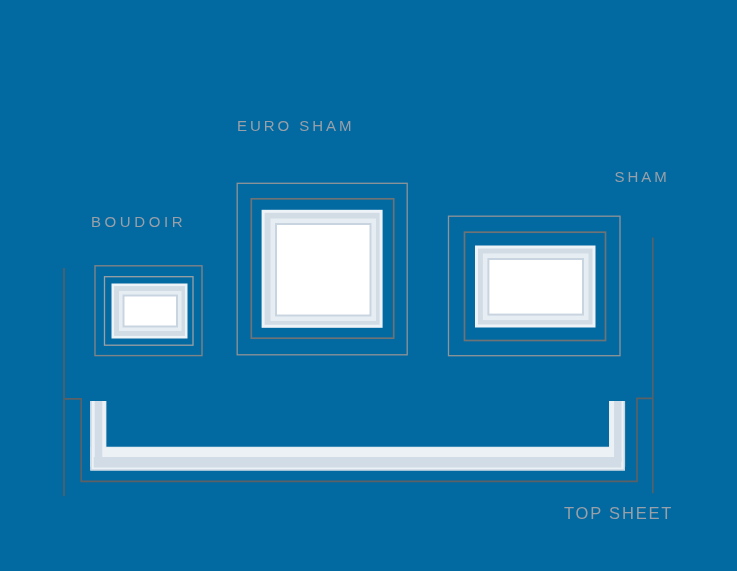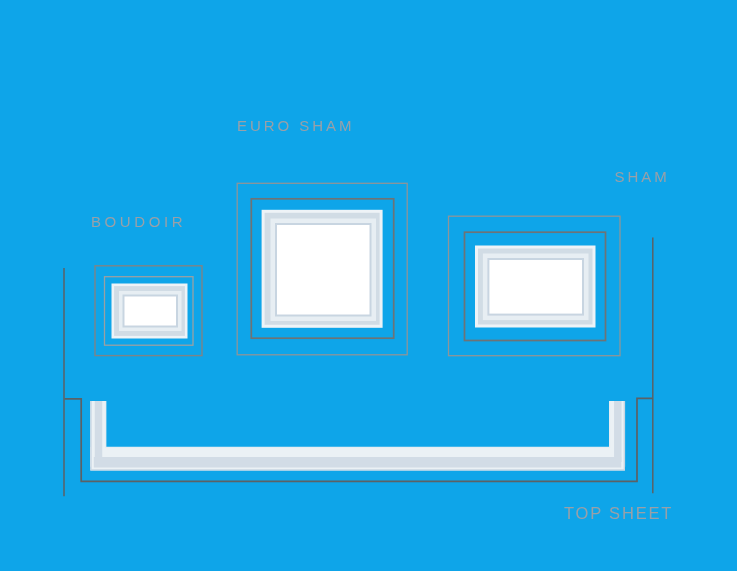--- a/index.html
+++ b/index.html
@@ -1,16 +1,16 @@
 <!DOCTYPE html>
 <html><head>
 <meta charset="utf-8">
 <style>
   html,body{margin:0;padding:0;background:#ffffff;}
-  .stage{position:relative;width:737px;height:571px;background:#0ea5e9;overflow:hidden;
+  .stage{position:relative;width:737px;height:571px;background:#0369a1;overflow:hidden;
     font-family:"Liberation Sans", sans-serif;}
   svg{position:absolute;left:0;top:0;}
   text{font-family:"Liberation Sans", sans-serif;fill:#99a0a8;font-size:15px;letter-spacing:2.95px;}
 </style>
 </head>
 <body>
 <div class="stage">
 <svg width="737" height="571" viewBox="0 0 737 571">
 
   <g>

